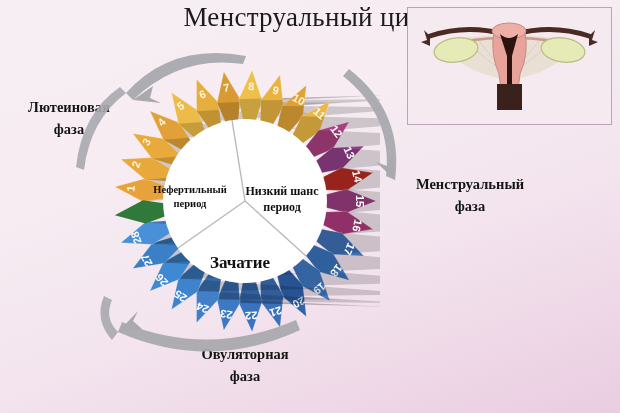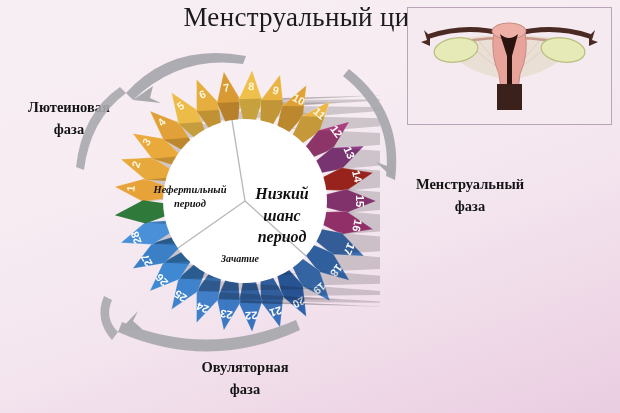--- a/index.html
+++ b/index.html
@@ -25,43 +25,42 @@
   }
 
   
   .phase{
     position:absolute;text-align:center;color:#141414;
     font-size:14.5px;line-height:1.55;font-family:"Liberation Serif",serif;
   }
   .phase b{font-weight:bold;display:block;}
   #phase-luteal{left:4px;top:96px;width:130px;}
   #phase-follicular{left:390px;top:173px;width:160px;}
-  #phase-ovulatory{left:150px;top:356px;width:190px;}
+  #phase-ovulatory{left:150px;top:343px;width:190px;}
 
   
   #wheel{position:absolute;left:110px;top:66px;width:270px;height:270px;}
   #wheel svg{display:block;}
 
   .ptxt{
     font-family:"Liberation Sans",sans-serif;
     font-size:11px;font-weight:bold;fill:#ffffff;
     text-anchor:middle;dominant-baseline:central;
   }
   .ptxt.dark{fill:#fdf6df;}
 
   
   .clab{
     position:absolute;text-align:center;color:#111;
     font-family:"Liberation Serif",serif;font-weight:bold;
     line-height:1.35;
-    font-style:italic;
   }
   #lab-infertile{left:148px;top:183px;width:84px;font-size:10.5px;}
-  #lab-lowchance{left:240px;top:183px;width:84px;font-size:16px;}
-  #lab-conception{left:190px;top:252px;width:100px;font-size:10px;}
+  #lab-lowchance{left:240px;top:183px;width:84px;font-size:12px;}
+  #lab-conception{left:190px;top:252px;width:100px;font-size:17px;}
 </style>
 </head>
 <body>
 
 <div id="stage">
 
   <div class="title">Менструальный цикл</div>
 
   <div class="anat-box">
     <svg width="203" height="116" viewBox="0 0 203 116">

